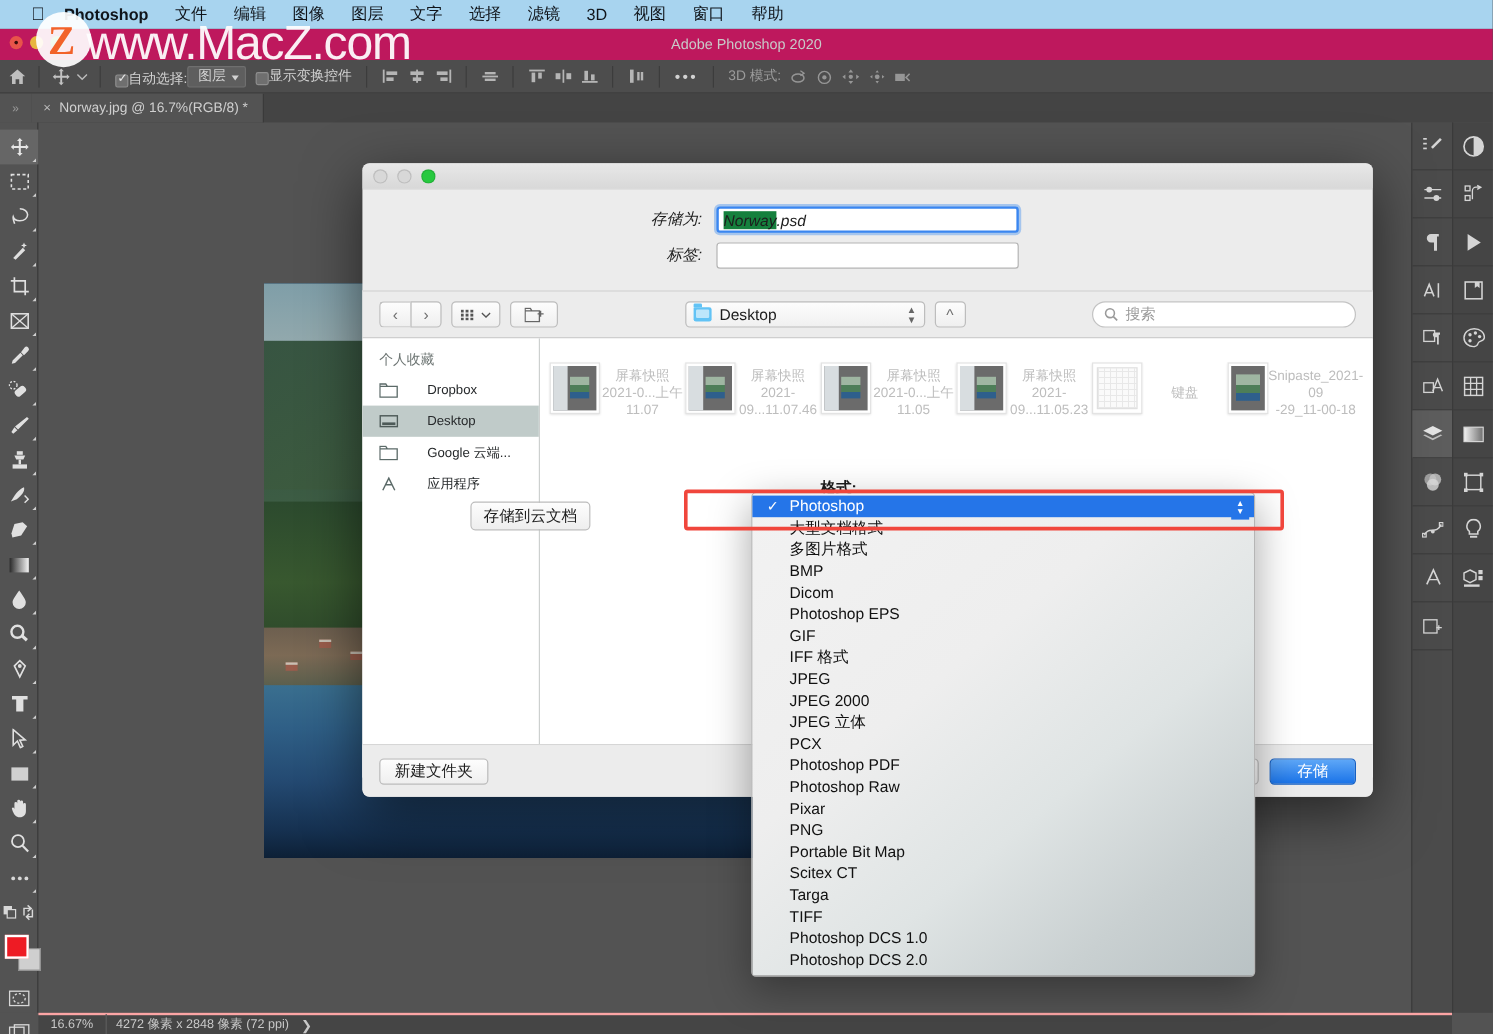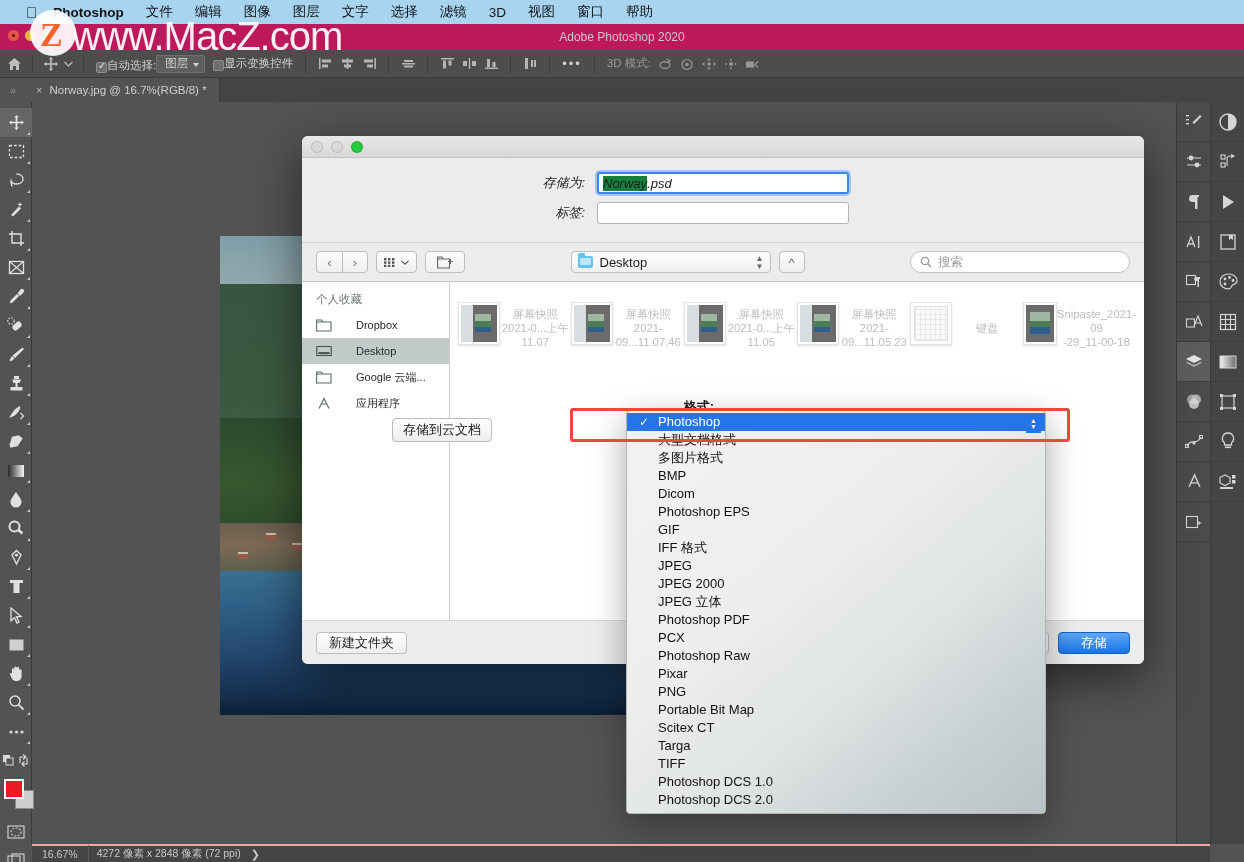--- a/index.html
+++ b/index.html
@@ -946,26 +946,26 @@
       <div class="fmt-item">
           <span>JPEG</span>
         </div>
       <div class="fmt-item">
           <span>JPEG 2000</span>
         </div>
       <div class="fmt-item">
           <span>JPEG 立体</span>
         </div>
       <div class="fmt-item">
+          <span>PCX</span>
+        </div>
+      <div class="fmt-item">
           <span>Photoshop PDF</span>
         </div>
       <div class="fmt-item">
-          <span>PCX</span>
-        </div>
-      <div class="fmt-item">
           <span>Photoshop Raw</span>
         </div>
       <div class="fmt-item">
           <span>Pixar</span>
         </div>
       <div class="fmt-item">
           <span>PNG</span>
         </div>
       <div class="fmt-item">
           <span>Portable Bit Map</span>

